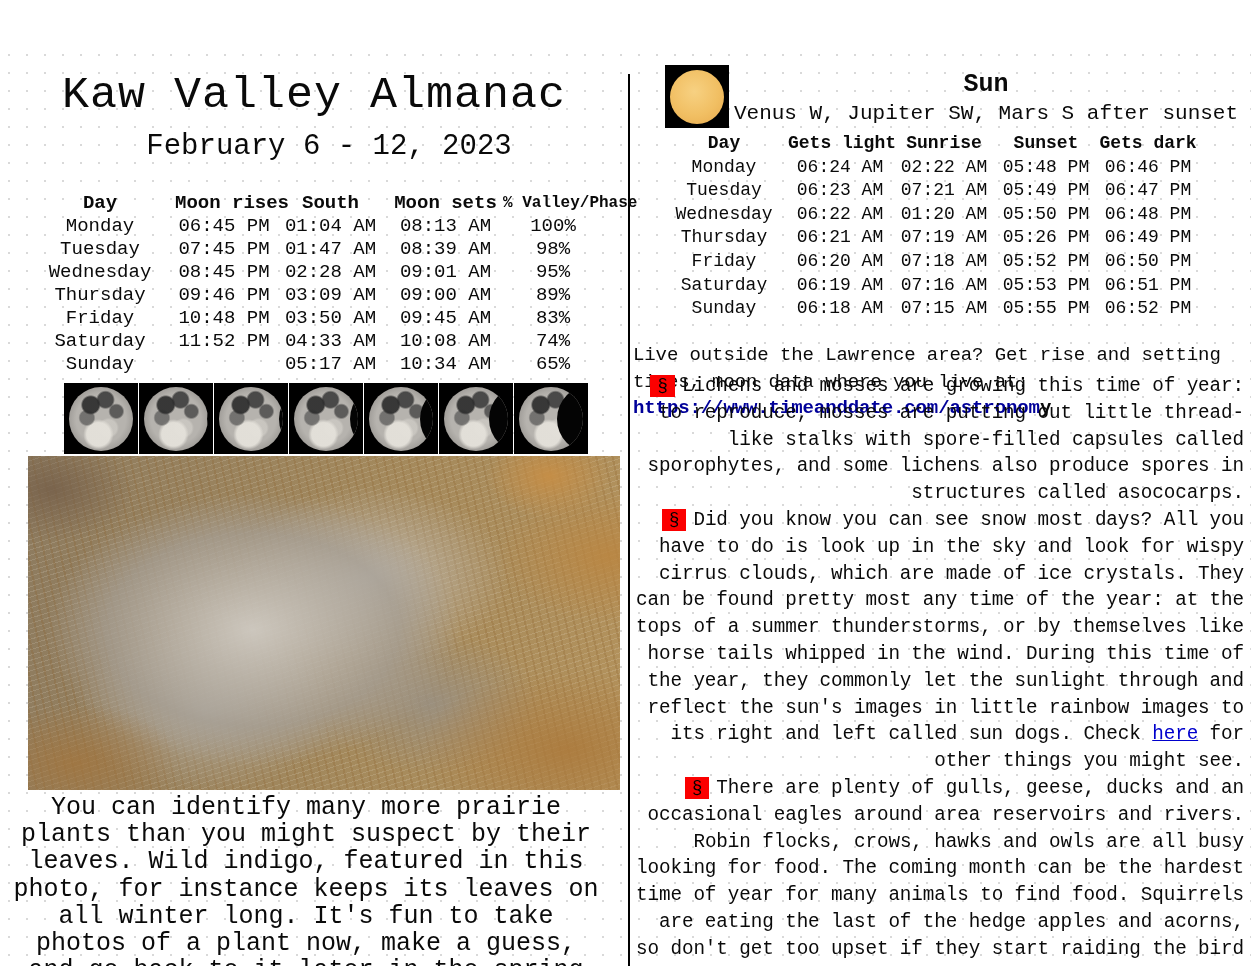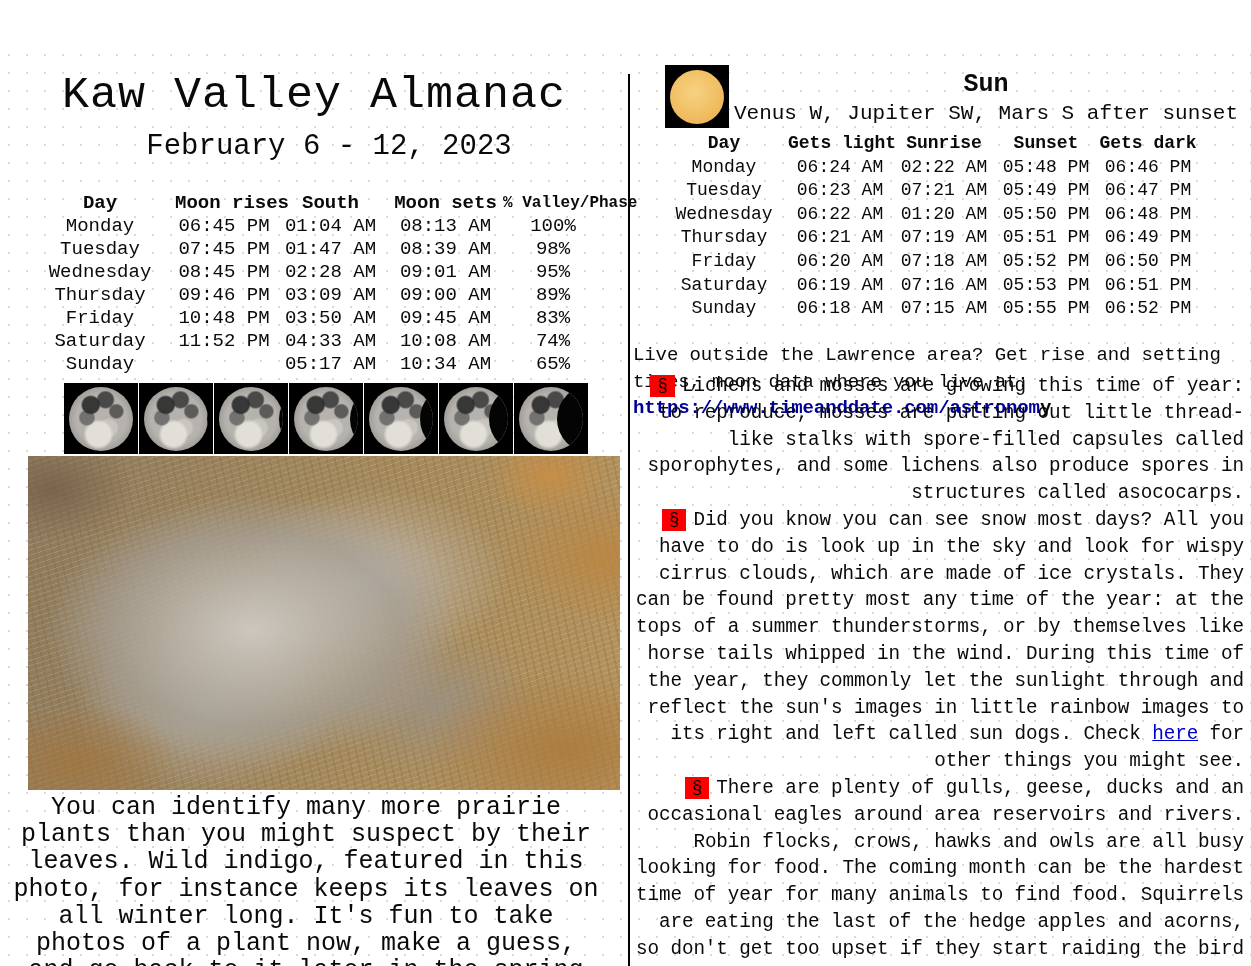--- a/index.html
+++ b/index.html
@@ -247,21 +247,21 @@
             <td>Wednesday</td>
             <td>06:22 AM</td>
             <td>01:20 AM</td>
             <td>05:50 PM</td>
             <td>06:48 PM</td>
           </tr>
           <tr>
             <td>Thursday</td>
             <td>06:21 AM</td>
             <td>07:19 AM</td>
-            <td>05:51 PM</td>
+            <td>05:26 PM</td>
             <td>06:49 PM</td>
           </tr>
           <tr>
             <td>Friday</td>
             <td>06:20 AM</td>
             <td>07:18 AM</td>
             <td>05:52 PM</td>
             <td>06:50 PM</td>
           </tr>
           <tr>

